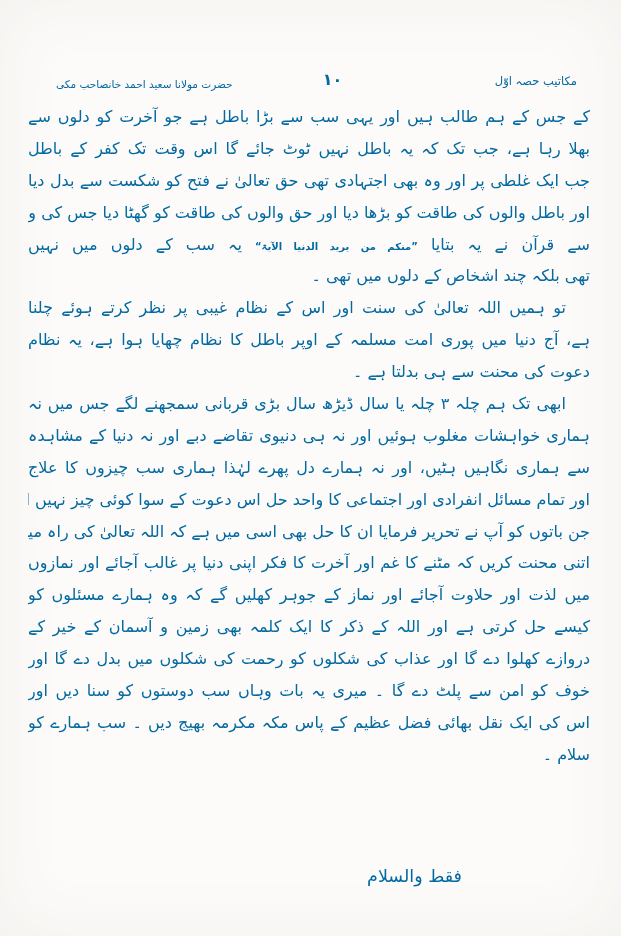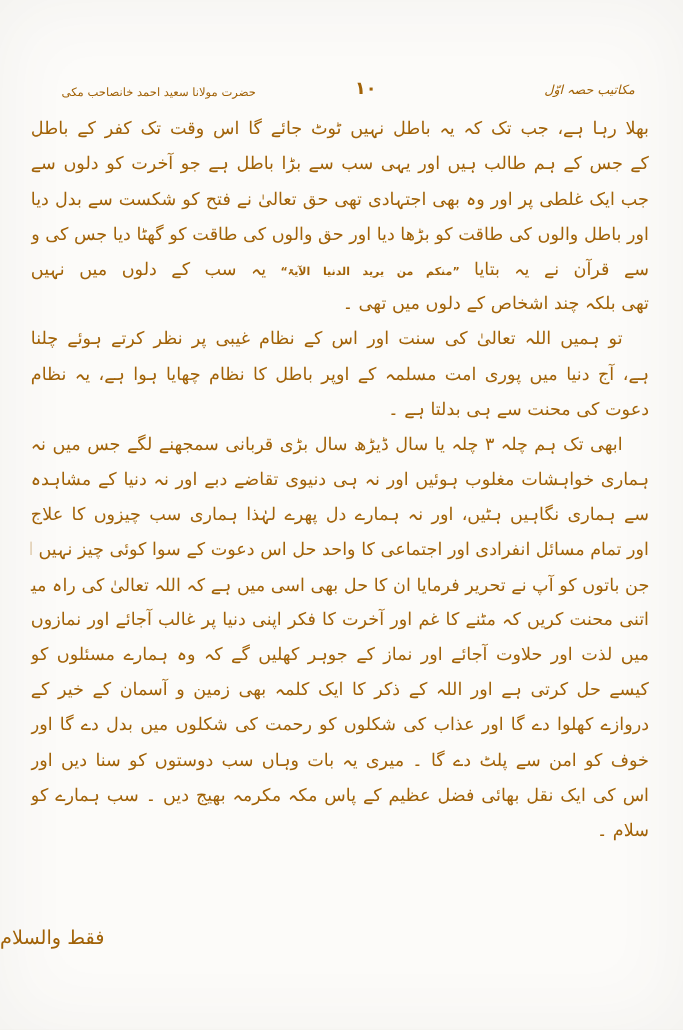--- a/index.html
+++ b/index.html
@@ -11,21 +11,21 @@
     background: #f6f5f2;
   }
   .page {
     position: absolute;
     top: 0; left: 0;
     width: 621px;
     height: 936px;
     background: #fcfbf9;
     box-shadow: inset 0 0 70px rgba(90,85,75,0.06);
     font-family: "DejaVu Sans", sans-serif;
-    color: #a16207;
+    color: #0369a1;
     direction: rtl;
   }
   
   .header {
     position: absolute;
     top: 70px;
     left: 0; right: 0;
     height: 26px;
   }
   .h-author {
@@ -46,21 +46,20 @@
     font-weight: bold;
     margin-left: 44px;
   }
   .h-book {
     position: absolute;
     right: 44px;
     top: 4px;
     font-size: 11.5px;
     direction: rtl;
     white-space: nowrap;
-    font-style: italic;
   }
   
   .body-text {
     position: absolute;
     top: 101px;
     right: 31px;
     left: 28px;
     direction: rtl;
   }
   .line {
@@ -80,42 +79,42 @@
     padding-right: 24px;
   }
   .quote-ar {
     font-weight: bold;
     font-size: 10px;
     font-family: "DejaVu Sans", sans-serif;
   }
   
   .closing {
     position: absolute;
-    top: 843px;
+    top: 866px;
     left: 0;
     width: 462px;
-    text-align: left;
+    text-align: right;
     font-size: 17.5px;
     direction: rtl;
   }
 </style>
 </head>
 <body>
 
 <div class="page">
 
   <div class="header">
     <div class="h-author">حضرت مولانا سعید احمد خانصاحب مکی</div>
     <div class="h-num">۱۰</div>
     <div class="h-book">مکاتیب حصہ اوّل</div>
   </div>
 
   <div class="body-text">
+    <div class="line">کے جس کے ہم طالب ہیں اور یہی سب سے بڑا باطل ہے جو آخرت کو دلوں سے</div>
     <div class="line">بھلا رہا ہے، جب تک کہ یہ باطل نہیں ٹوٹ جائے گا اس وقت تک کفر کے باطل</div>
-    <div class="line">کے جس کے ہم طالب ہیں اور یہی سب سے بڑا باطل ہے جو آخرت کو دلوں سے</div>
     <div class="line">جب ایک غلطی پر اور وہ بھی اجتہادی تھی حق تعالیٰ نے فتح کو شکست سے بدل دیا</div>
     <div class="line">اور باطل والوں کی طاقت کو بڑھا دیا اور حق والوں کی طاقت کو گھٹا دیا جس کی وجہ</div>
     <div class="line"><span>سے قرآن نے یہ بتایا </span><span class="quote-ar">”منکم من یرید الدنیا الآیۃ“</span><span> یہ سب کے دلوں میں نہیں</span></div>
     <div class="line end">تھی بلکہ چند اشخاص کے دلوں میں تھی ۔</div>
     <div class="line indent">تو ہمیں اللہ تعالیٰ کی سنت اور اس کے نظام غیبی پر نظر کرتے ہوئے چلنا</div>
     <div class="line">ہے، آج دنیا میں پوری امت مسلمہ کے اوپر باطل کا نظام چھایا ہوا ہے، یہ نظام</div>
     <div class="line end">دعوت کی محنت سے ہی بدلتا ہے ۔</div>
     <div class="line indent">ابھی تک ہم چلہ ۳ چلہ یا سال ڈیڑھ سال بڑی قربانی سمجھنے لگے جس میں نہ</div>
     <div class="line">ہماری خواہشات مغلوب ہوئیں اور نہ ہی دنیوی تقاضے دبے اور نہ دنیا کے مشاہدہ</div>
     <div class="line">سے ہماری نگاہیں ہٹیں، اور نہ ہمارے دل پھرے لہٰذا ہماری سب چیزوں کا علاج</div>

